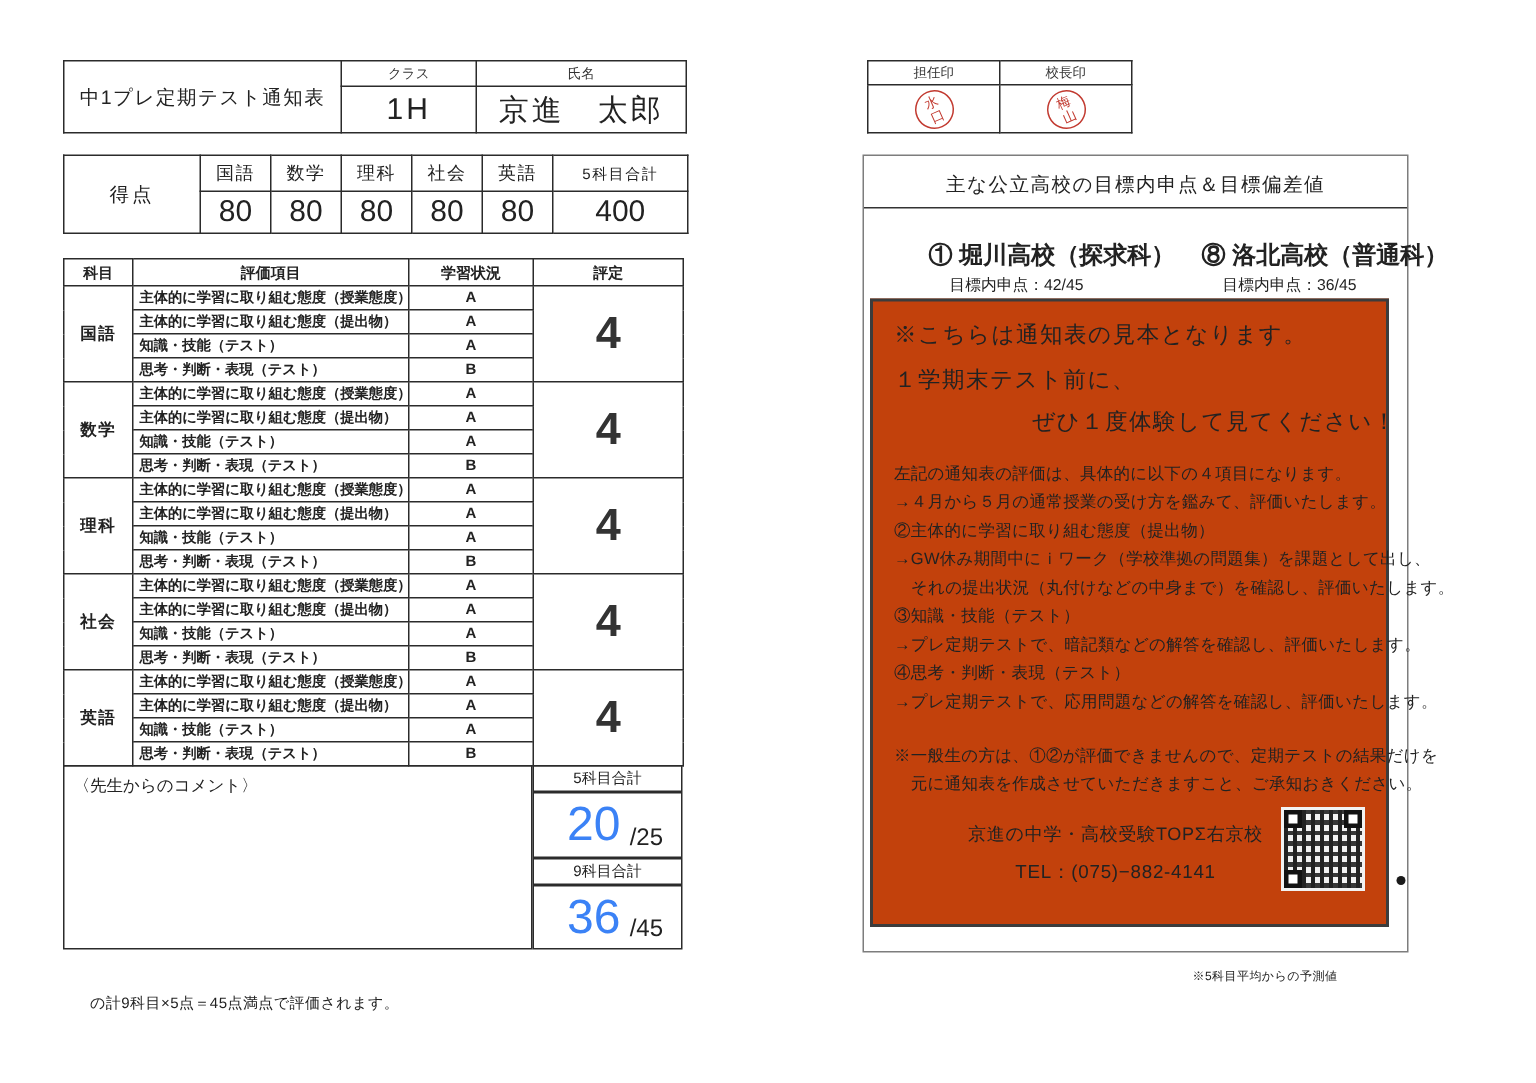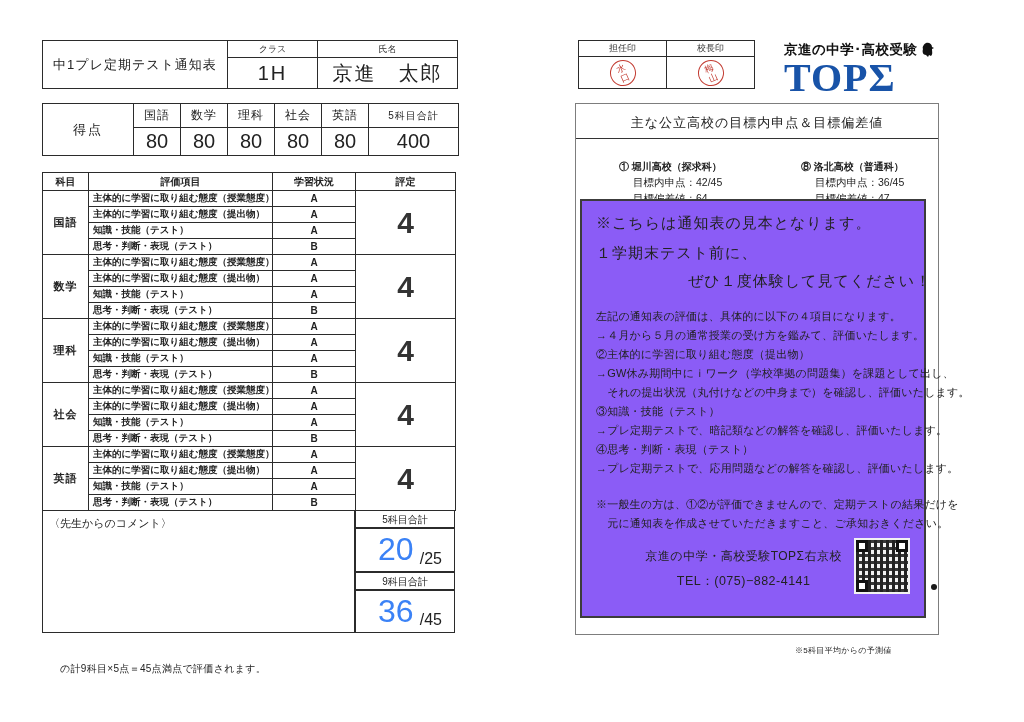--- a/index.html
+++ b/index.html
@@ -57,25 +57,25 @@
   .logo { position:absolute; left:784px; top:41px; }
   .logo-tagline { font-size:13.5px; font-weight:bold; color:#111; letter-spacing:0.5px; display:flex; align-items:center; gap:2px; }
   .logo-brand { font-family:"Liberation Serif", serif; font-weight:bold; font-size:40px; line-height:38px; color:#1853a8; letter-spacing:1px; margin-top:0px; }
 
   
   .target-panel { position:absolute; left:575px; top:103px; width:364px; height:532px; border:1.5px solid #7d7d7d; background:#fff; }
   .tp-header { height:35px; border-bottom:1.5px solid #333; text-align:center; font-size:13px; letter-spacing:1px; padding-top:10px; }
   .school { position:absolute; width:170px; }
   .school-1 { left:43px; top:56px; }
   .school-2 { left:225px; top:56px; }
-  .school-name { font-size:10px; font-weight:bold; white-space:nowrap; }
+  .school-name { font-size:16px; font-weight:bold; white-space:nowrap; }
   .school-line { font-size:10.5px; margin-top:2px; padding-left:14px; white-space:nowrap; }
 
   
-  .notice-box { position:absolute; left:580px; top:199px; width:346px; height:419px; background:#8b5cf6; border:2px solid #3c3c3c; z-index:5; padding:10px 14px; }
+  .notice-box { position:absolute; left:580px; top:199px; width:346px; height:419px; background:#c2410c; border:2px solid #3c3c3c; z-index:5; padding:10px 14px; }
   .nb-h1 { font-size:15px; letter-spacing:1px; margin:3px 0 11px 0; }
   .nb-h2 { font-size:15px; letter-spacing:1px; margin:0 0 9px 0; }
   .nb-h3 { font-size:15px; letter-spacing:1px; margin:0 0 16px 0; padding-left:92px; white-space:nowrap; }
   .nb-line { font-size:11px; line-height:19px; white-space:nowrap; letter-spacing:0.2px; }
   .nb-gap { height:17px; }
   .nb-contact { position:absolute; right:82px; bottom:26px; text-align:center; }
   .nb-office { font-size:12px; letter-spacing:0.5px; margin-bottom:8px; white-space:nowrap; }
   .nb-tel { font-size:12.5px; letter-spacing:0.5px; }
   .qr { position:absolute; right:16px; bottom:24px; width:52px; height:52px; background:
         repeating-linear-gradient(0deg, rgba(34,34,34,0.9) 0 3px, transparent 3px 7px),
@@ -272,29 +272,20 @@
       <td class="sp-cell">
         <span class="stamp">
           <span>梅</span>
           <span>山</span>
         </span>
       </td>
     </tr>
   </tbody>
     </table>
 
-  <div class="logo">
-    <div class="logo-tagline">
-      <span>京進の中学･高校受験</span>
-      <svg width="16" height="16" viewBox="0 0 16 16">
-        <path d="M6 1 C9 0 12 2 12 5 L14 6 L12 7 C12 10 13 12 11 14 L9 13 L8 15 L6 13 C3 13 2 10 3 7 C2 5 4 2 6 1 Z" fill="#111"></path>
-      </svg>
-    </div>
-    <div class="logo-brand">TOPΣ</div>
-  </div>
 
   <div class="target-panel">
     <div class="tp-header">主な公立高校の目標内申点＆目標偏差値</div>
     <div class="school school-1">
       <div class="school-name">① 堀川高校（探求科）</div>
       <div class="school-line">目標内申点：42/45</div>
       <div class="school-line">目標偏差値：64</div>
     </div>
     <div class="school school-2">
       <div class="school-name">⑧ 洛北高校（普通科）</div>

